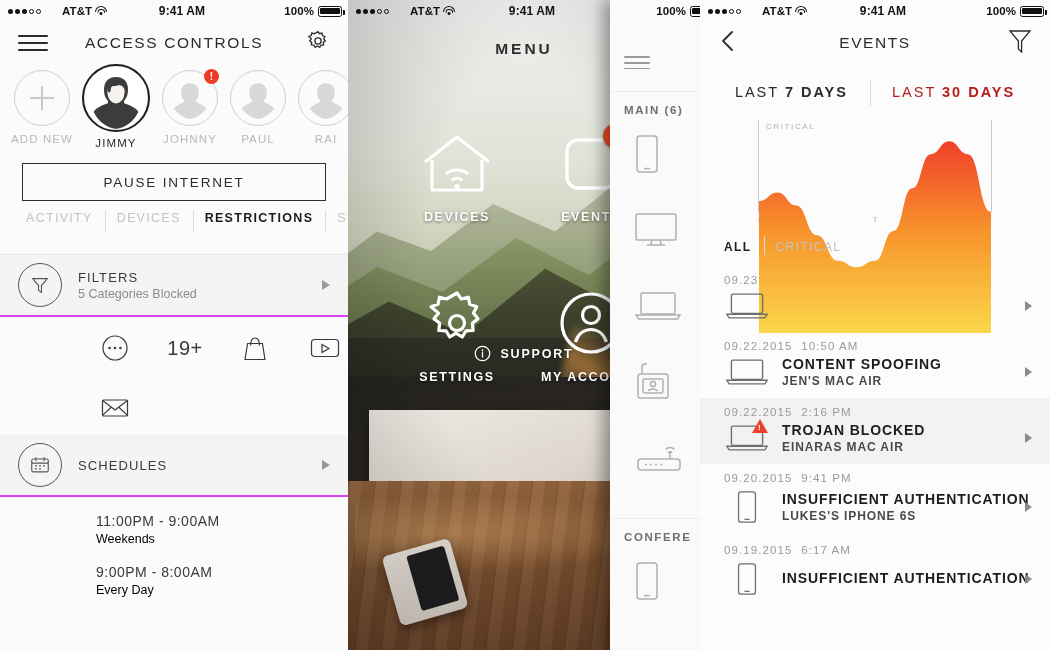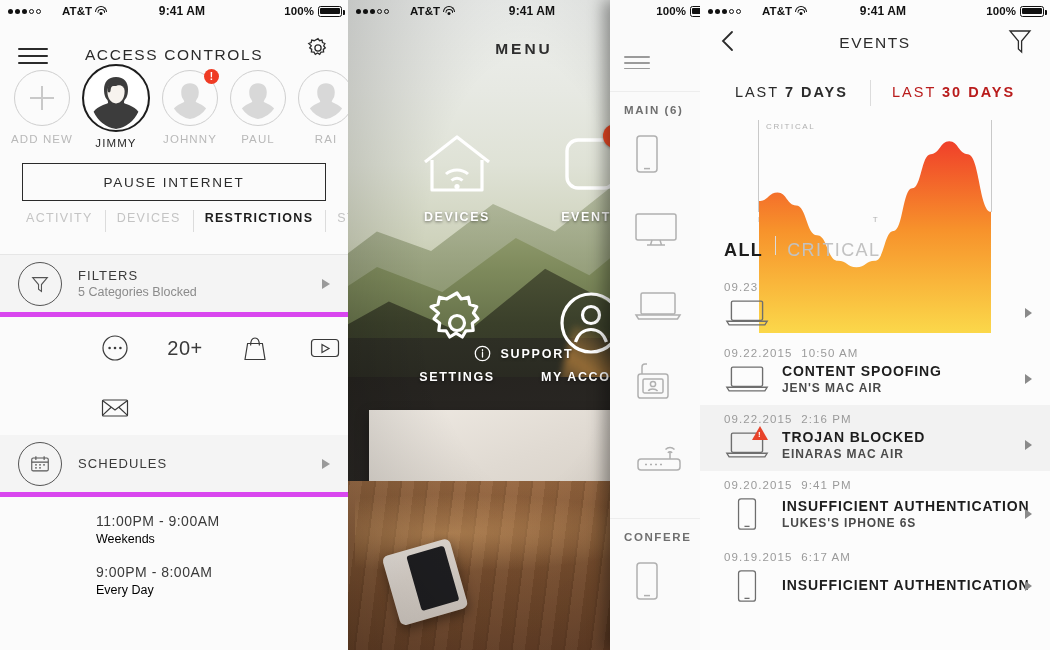--- a/index.html
+++ b/index.html
@@ -36,21 +36,21 @@
   .batt::after{ content:""; position:absolute; right:-4px; top:3px; width:2px;height:5px;background:#111;border-radius:0 1px 1px 0;}
   .batt i{ position:absolute; inset:1.3px; background:#111; border-radius:1px; display:block;}
   .wifi-glyph{ display:inline-block; width:12px; height:10px; position:relative; }
   .wifi-glyph span{ position:absolute; border:1.3px solid #111; border-bottom:none; border-radius:50% 50% 0 0 / 100% 100% 0 0; left:50%; transform:translateX(-50%); }
   .wifi-glyph span:nth-child(1){ width:12px; height:6px; top:0; }
   .wifi-glyph span:nth-child(2){ width:7.5px; height:4px; top:2.5px; }
   .wifi-glyph span:nth-child(3){ width:3px;height:3px;top:6px;border-radius:50%;background:#111;border:none;}
 
   
   .p1 { background:#fbfbfb; }
-  .navbar1{ height:42px; display:flex; align-items:flex-end; position:relative; }
+  .navbar1{ height:42px; display:flex; align-items:center; position:relative; }
   .hamburger{ position:absolute; left:18px; width:30px; display:flex; flex-direction:column; gap:5px; cursor:pointer;}
   .hamburger b{ display:block; height:2px; background:#2b2b2b; border-radius:1px; }
   .navtitle{ width:100%; text-align:center; font-size:15.5px; letter-spacing:1.6px; color:#2b2b2b; font-weight:500; }
   .gear{ position:absolute; right:18px; cursor:pointer; }
 
   .avatars{ display:flex; align-items:flex-start; padding:6px 0 0 14px; gap:12px; }
   .av{ width:56px; display:flex; flex-direction:column; align-items:center; flex:none; }
   .av .ring{ width:56px; height:56px; border-radius:50%; border:1.6px solid #cfcfcf; display:flex; align-items:center; justify-content:center; position:relative; overflow:visible;}
   .av.active .ring{ width:68px; height:68px; border:2.4px solid #1d1d1d; margin-top:-6px; }
   .av.active{ width:68px; }
@@ -64,21 +64,21 @@
      background:#ef3b24; color:#fff; font-size:10px; font-weight:bold; display:flex;align-items:center;justify-content:center; line-height:1;}
 
   .pausebtn{ margin:14px 22px 0; height:38px; border:1.6px solid #2b2b2b; display:flex; align-items:center; justify-content:center;
      font-size:13.5px; letter-spacing:1.8px; color:#2b2b2b; cursor:pointer; background:transparent; font-weight:500;}
 
   .tabs1{ display:flex; height:44px; margin-top:10px; padding-left:14px; border-bottom:1px solid #e6e6e6;}
   .tabs1 .t{ font-size:12.5px; letter-spacing:1.3px; color:#c4c4c4; padding:0 12px; position:relative; cursor:pointer; white-space:nowrap;}
   .tabs1 .t + .t::before{ content:""; position:absolute; left:0; top:-1px; height:22px; width:1px; background:#dcdcdc; }
   .tabs1 .t.on{ color:#1d1d1d; font-weight:bold; }
 
-  .secrow{ display:flex; align-items:center; height:62px; padding:0 18px; background:#f4f4f4; border-bottom:5px solid #d946ef; cursor:pointer;}
+  .secrow{ display:flex; align-items:center; height:62px; padding:0 18px; background:#f4f4f4; border-bottom:2px solid #d946ef; cursor:pointer;}
   .secrow .circ{ width:44px;height:44px;border-radius:50%; border:1.4px solid #555; display:flex;align-items:center;justify-content:center; flex:none;}
   .secrow .txt{ margin-left:16px; flex:1; }
   .secrow .ttl{ font-size:13px; letter-spacing:1.1px; color:#3a3a3a; font-weight:500; }
   .secrow .sub{ font-size:12.5px; color:#8b8b8b; margin-top:2px; }
   .caret{ width:0;height:0;border-left:8px solid #9a9a9a;border-top:5.5px solid transparent;border-bottom:5.5px solid transparent;}
 
   .filtericons{ display:flex; flex-wrap:wrap; padding:14px 0 10px 96px; gap:26px 32px; background:#fbfbfb;}
   .filtericons .fi{ width:38px; height:34px; display:flex; align-items:center; justify-content:center; cursor:pointer;}
 
   .schedlist{ padding:16px 0 0 96px; background:#fbfbfb;}
@@ -151,21 +151,21 @@
   .rt.off{ color:#b91c1c; }
   .rt b{ font-weight:bold; }
   .rt + .rt::before{ content:""; position:absolute; left:0; top:-4px; height:26px; width:1px; background:#dcdcdc;}
   .chartwrap{ margin:20px 58px 0 58px; position:relative; height:92px; }
   .chart-axis-l,.chart-axis-r{ position:absolute; top:0; bottom:0; width:1.4px; background:#c9c9c9;}
   .chart-axis-l{ left:0; } .chart-axis-r{ right:0; }
   .critlabel{ position:absolute; left:8px; top:2px; font-size:8px; letter-spacing:1.6px; color:#b0b0b0;}
   .chartsvg{ position:absolute; left:1px; right:1px; bottom:0; top:0; }
   .xaxis{ display:flex; justify-content:space-between; margin:3px 58px 0 58px; font-size:8px; letter-spacing:1px; color:#b0b0b0;}
   .alltabs{ display:flex; align-items:center; margin:16px 0 0 24px; }
-  .at{ font-size:18px; letter-spacing:1.4px; color:#c2c2c2; padding:0 12px; position:relative; cursor:pointer;}
+  .at{ font-size:12px; letter-spacing:1.4px; color:#c2c2c2; padding:0 12px; position:relative; cursor:pointer;}
   .at:first-child{ padding-left:0; }
   .at.on{ color:#1d1d1d; font-weight:bold; }
   .at + .at::before{ content:""; position:absolute; left:0; top:-4px; height:19px; width:1px; background:#dcdcdc;}
 
   .evlist{ margin-top:12px; }
   .evrow{ padding:8px 12px 10px 24px; cursor:pointer; }
   .evrow.alt{ background:#f2f2f2; }
   .evdate{ font-size:11.5px; letter-spacing:1.1px; color:#9a9a9a; }
   .evmain{ display:flex; align-items:center; margin-top:4px; gap:12px; }
   .evicon{ width:46px; flex:none; display:flex; align-items:center; justify-content:center; position:relative;}
@@ -298,21 +298,21 @@
     <div class="filtericons">
       <div class="fi">
         <svg width="30" height="30" viewBox="0 0 30 30" fill="none" stroke="#3a3a3a" stroke-width="1.2">
           <circle cx="15" cy="15" r="12"></circle>
           <circle cx="9.6" cy="15" r="1.3" fill="#3a3a3a" stroke="none"></circle>
           <circle cx="15" cy="15" r="1.3" fill="#3a3a3a" stroke="none"></circle>
           <circle cx="20.4" cy="15" r="1.3" fill="#3a3a3a" stroke="none"></circle>
         </svg>
       </div>
       <div class="fi">
-        <span style="font-size:20px;color:#3a3a3a;letter-spacing:.5px;">20+</span>
+        <span style="font-size:20px;color:#3a3a3a;letter-spacing:.5px;">19+</span>
       </div>
       <div class="fi">
         <svg width="30" height="28" viewBox="0 0 30 28" fill="none" stroke="#3a3a3a" stroke-width="1.2">
           <path d="M5 25.5L7.6 9.5h14.8L25 25.5z"></path>
           <path d="M10.6 11.4C10.6 6.6 12.4 4 15 4s4.4 2.6 4.4 7.4"></path>
         </svg>
       </div>
       <div class="fi">
         <svg width="32" height="26" viewBox="0 0 32 26" fill="none" stroke="#3a3a3a" stroke-width="1.2">
           <rect x="2.5" y="4.5" width="27" height="17" rx="3"></rect>

